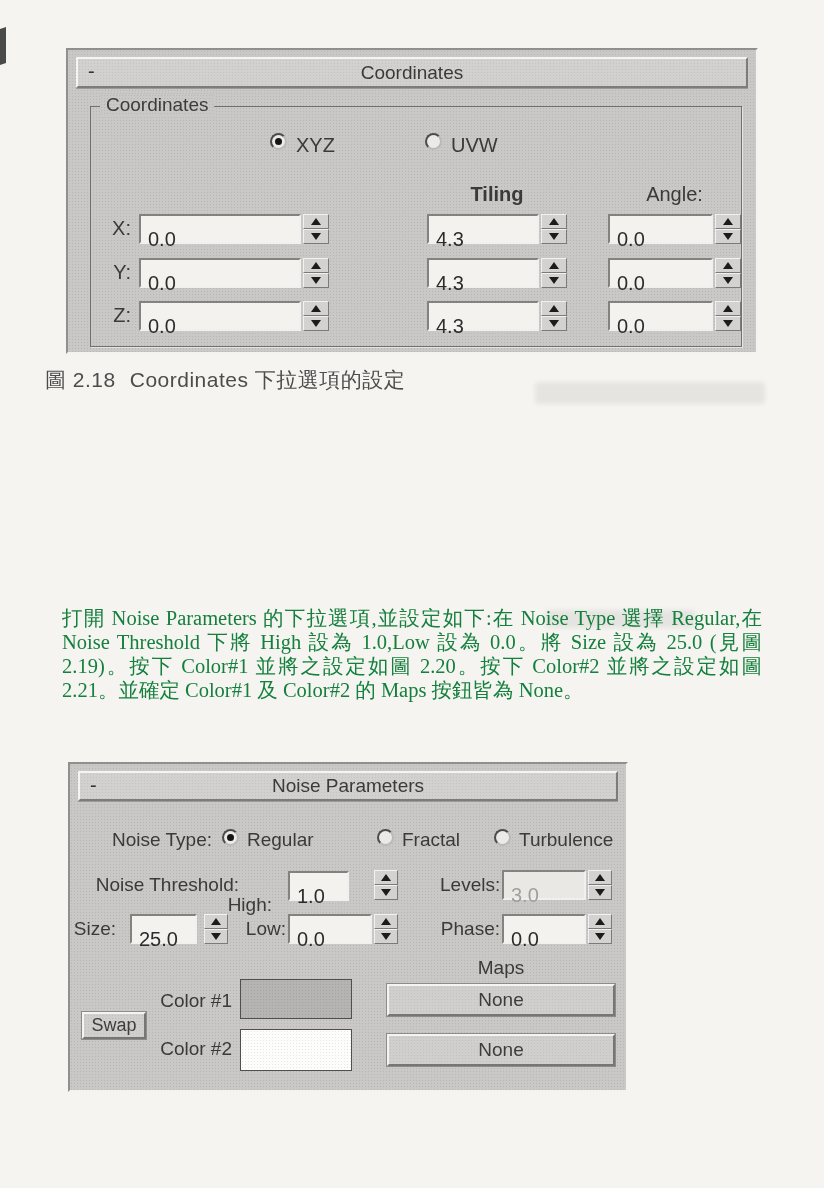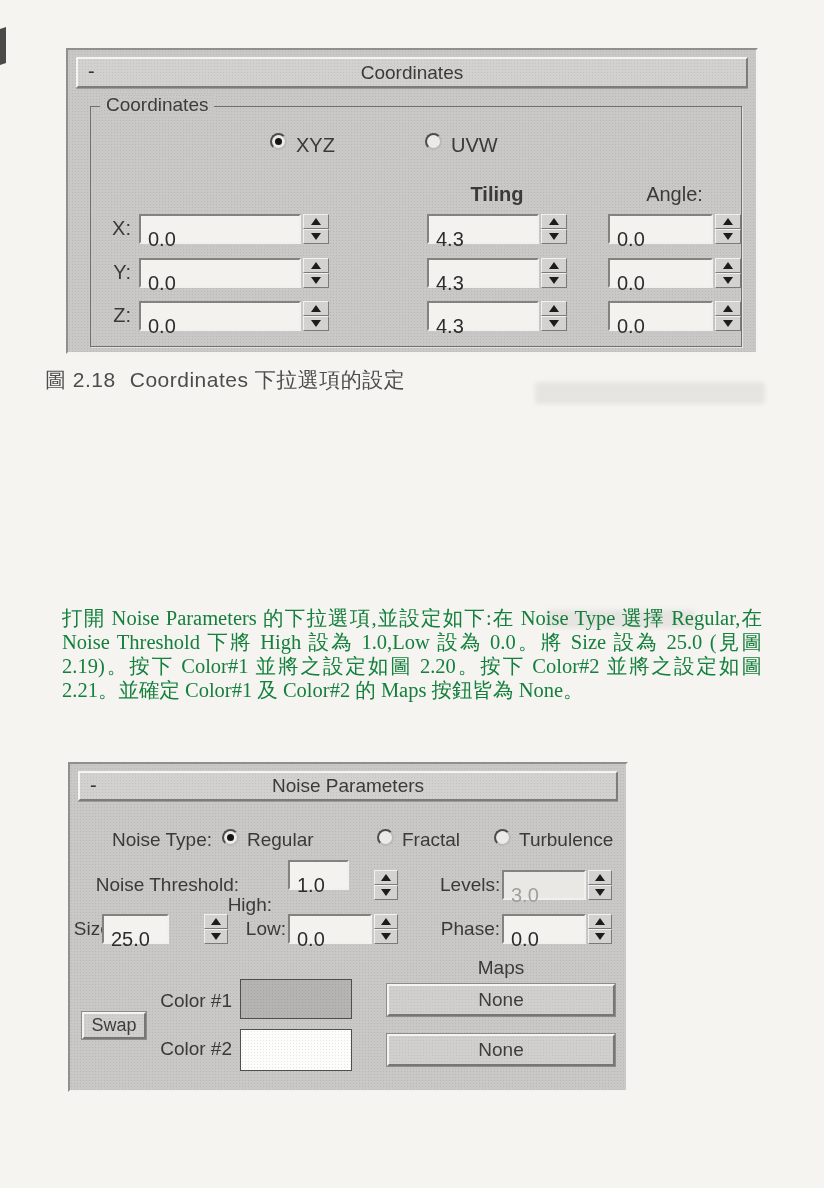--- a/index.html
+++ b/index.html
@@ -254,42 +254,42 @@
     <span class="ui-label r-label" style="left:22px; top:65px; width:120px;">Noise Type:</span>
     <span class="radio" style="left:152px; top:65px;" data-checked="true"></span>
     <span class="ui-label" style="left:177px; top:65px;">Regular</span>
     <span class="radio" style="left:307px; top:65px;" data-checked="false"></span>
     <span class="ui-label" style="left:332px; top:65px;">Fractal</span>
     <span class="radio" style="left:424px; top:65px;" data-checked="false"></span>
     <span class="ui-label" style="left:449px; top:65px;">Turbulence</span>
 
     <span class="ui-label r-label" style="left:22px; top:110px; width:147px;">Noise Threshold:</span>
     <span class="ui-label r-label" style="left:156px; top:110px; width:46px;margin-top:20px;">High:</span>
-    <div class="field" style="left:218px; top:96px; width:61px;">1.0</div>
+    <div class="field" style="left:218px; top:107px; width:61px;">1.0</div>
     <div class="spinner" style="left:304px; top:106px; width:24px;">
         <div class="spin-btn">
           <span class="tri-up"></span>
         </div>
         <div class="spin-btn">
           <span class="tri-down"></span>
         </div>
       </div>
     <span class="ui-label r-label" style="left:370px; top:110px; width:60px;">Levels:</span>
     <div class="field disabled" style="left:432px; top:106px; width:84px;">3.0</div>
     <div class="spinner" style="left:518px; top:106px; width:24px;">
         <div class="spin-btn">
           <span class="tri-up"></span>
         </div>
         <div class="spin-btn">
           <span class="tri-down"></span>
         </div>
       </div>
 
     <span class="ui-label r-label" style="left:2px; top:154px; width:44px;">Size:</span>
-    <div class="field" style="left:32px; top:150px; width:67px;">25.0</div>
+    <div class="field" style="left:60px; top:150px; width:67px;">25.0</div>
     <div class="spinner" style="left:134px; top:150px; width:24px;">
         <div class="spin-btn">
           <span class="tri-up"></span>
         </div>
         <div class="spin-btn">
           <span class="tri-down"></span>
         </div>
       </div>
     <span class="ui-label r-label" style="left:170px; top:154px; width:46px;">Low:</span>
     <div class="field" style="left:218px; top:150px; width:84px;">0.0</div>

